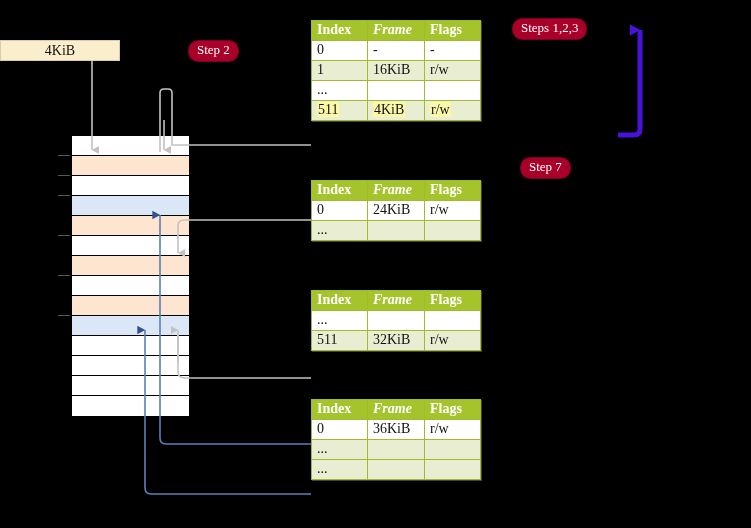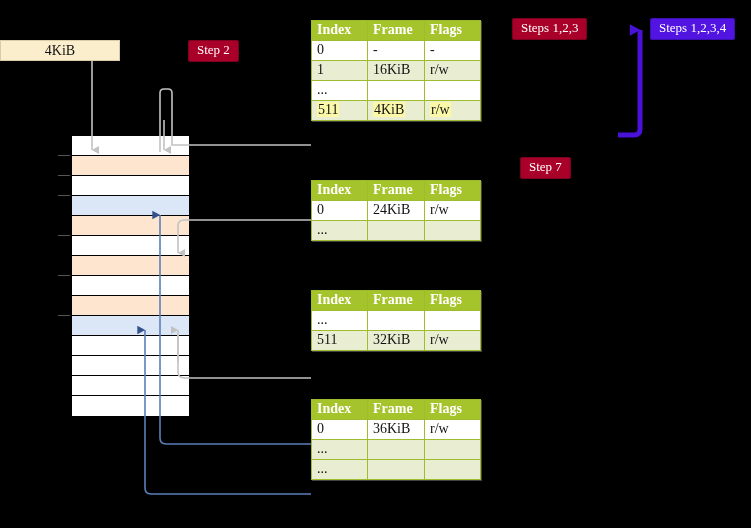--- a/index.html
+++ b/index.html
@@ -80,21 +80,21 @@
   }
 
   
   .badge {
     position: absolute;
     padding: 2px 8px 3px 8px;
     font-size: 13px;
     color: #ffffff;
     white-space: nowrap;
     line-height: 1.15;
-    border-radius: 1px;
+    border-radius: 9px;
   }
   .badge.red  { background: #a80028; box-shadow: 0 0 0 1px #7d0020; }
   .badge.blue { background: #5214e0; box-shadow: 0 0 0 1px #3c0fb0; }
 
   #badge-step0  { left: 189px; top: 41px; }
   #badge-s123   { left: 513px; top: 19px; }
   #badge-s1234  { left: 651px; top: 19px; }
   #badge-step4  { left: 521px; top: 158px; }
 
   
@@ -116,21 +116,21 @@
   }
   .ptable th {
     background: #a5c32a;
     color: #ffffff;
     font-weight: bold;
   }
   .ptable td.c-index { width: 56px; }
   .ptable td.c-frame { width: 57px; }
   .ptable td.c-flags { width: 56px; }
   .ptable th.c-index { width: 56px; }
-  .ptable th.c-frame { width: 57px; }
+  .ptable th.c-frame { width: 57px; font-style: italic; }
   .ptable th.c-flags { width: 56px; }
   .ptable tr.rw   td { background: #ffffff; }
   .ptable tr.alt  td { background: #e9eed2; }
   .hl { background: #fbf8a8; padding: 0 1px; }
 
   #pt0 { left: 311px; top: 20px; }
   #pt1 { left: 311px; top: 180px; }
   #pt2 { left: 311px; top: 290px; }
   #pt3 { left: 311px; top: 399px; }
 </style>
@@ -155,21 +155,20 @@
       <div class="memrow white"></div>
       <div class="memrow white"></div>
     </div>
 
   <div id="kibbox">
     <span>4KiB</span>
   </div>
 
   <div class="badge red" id="badge-step0">Step 2</div>
   <div class="badge red" id="badge-s123">Steps 1,2,3</div>
-  <div class="badge blue" id="badge-s1234">Steps 1,2,3,4</div>
   <div class="badge red" id="badge-step4">Step 7</div>
 
   <table class="ptable" id="pt0">
       <thead>
         <tr>
           <th class="c-index">Index</th>
           <th class="c-frame">Frame</th>
           <th class="c-flags">Flags</th>
         </tr>
       </thead>

